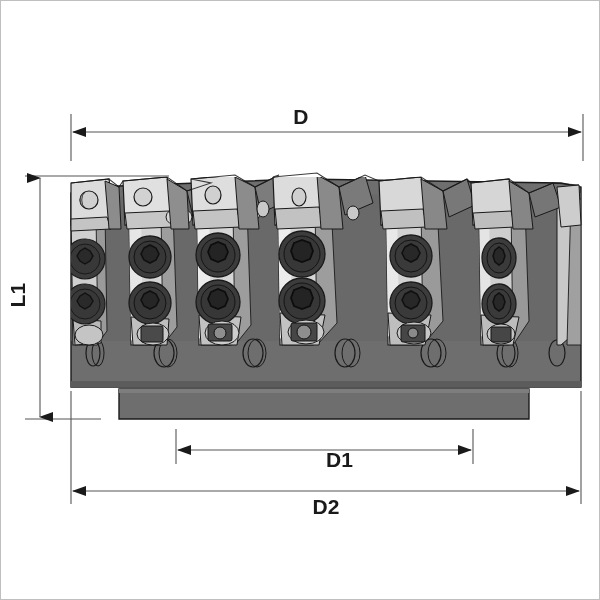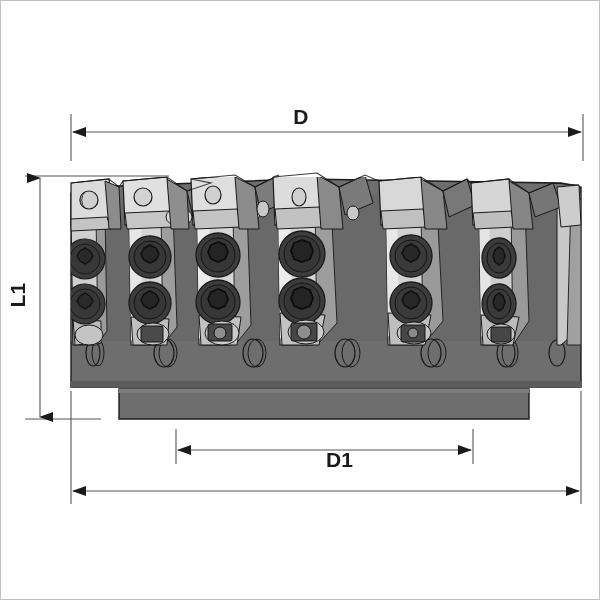--- a/index.html
+++ b/index.html
@@ -283,14 +283,15 @@
       </g>
     </g>
   </svg>
 
   <div class="dim-label" id="label-D">D</div>
 
   <div class="dim-label" id="label-L1">L1</div>
 
   <div class="dim-label" id="label-D1">D1</div>
 
+  <div class="dim-label" id="label-D2">D2</div>
 
 </div>
 
 </body></html>

